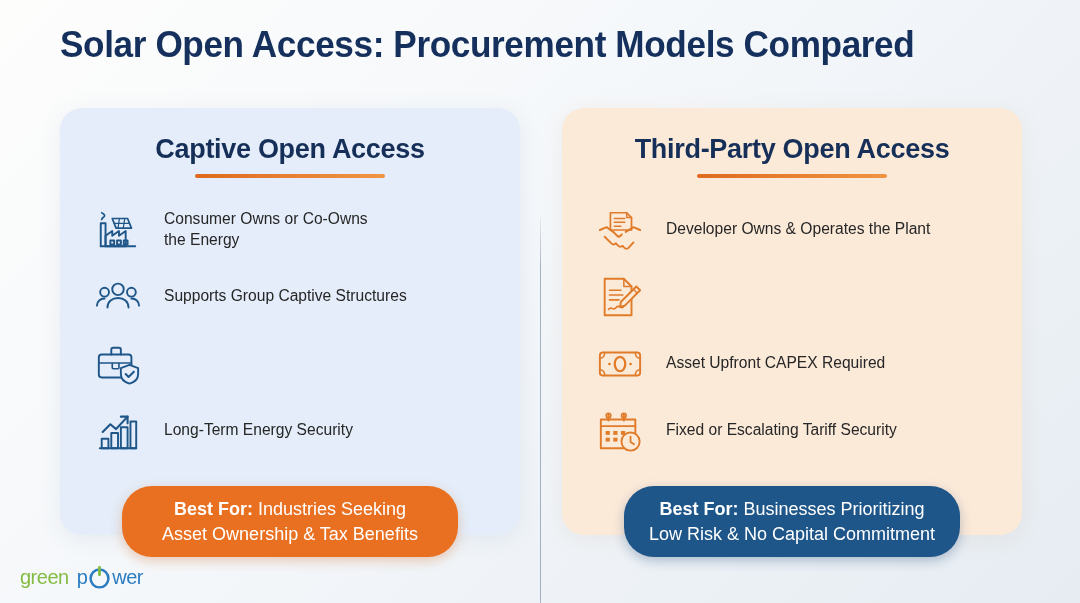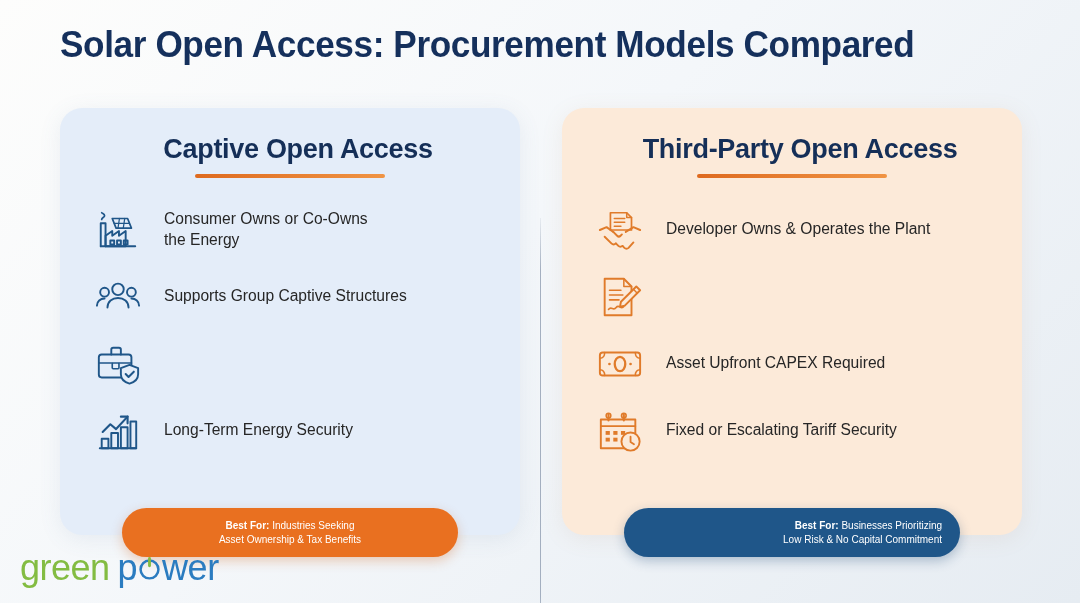--- a/index.html
+++ b/index.html
@@ -44,21 +44,21 @@
     position:absolute;
     top:0;
     width:460px; height:427px;
     border-radius:22px;
   }
   .card.left  { left:60px;  background:#e4edf9; box-shadow:0 4px 22px rgba(92,120,160,.10); }
   .card.right { left:562px; background:#fcead9; box-shadow:0 4px 22px rgba(180,130,90,.10);padding-left:30px; }
 
   .card-title {
     position:absolute;
-    top:26px; left:8px; width:100%;
+    top:26px; left:0; width:100%;
     text-align:center;
     font-size:27px;
     font-weight:bold;
     color:#152f58;
     letter-spacing:-0.3px;
   }
   .title-underline {
     position:absolute;
     top:66px; left:50%;
     transform:translateX(-50%);
@@ -94,33 +94,33 @@
   
   .pill {
     position:absolute;
     bottom:-22px; left:50%;
     transform:translateX(-50%);
     width:336px;
     padding:11px 18px;
     border-radius:30px;
     text-align:center;
     color:#ffffff;
-    font-size:10px;
+    font-size:18px;
     line-height:1.35;
   }
   .pill b { font-weight:bold; }
   .card.left  .pill { background:#e97020; box-shadow:0 4px 12px rgba(210,100,30,.30); }
-  .card.right .pill { background:#1f5689; box-shadow:0 4px 12px rgba(25,70,115,.30);text-align:right; }
+  .card.right .pill { background:#1f5689; box-shadow:0 4px 12px rgba(25,70,115,.30); }
 
   
   #logo {
     position:absolute;
     left:20px; bottom:14px;
     display:flex; align-items:center;
-    font-size:36px;
+    font-size:20px;
     letter-spacing:-0.5px;
   }
   #logo .green { color:#83bc42; }
   #logo .pw-a, #logo .pw-b { color:#2b7cc0; }
   #logo .power-o {
     position:relative;
     display:inline-block;
     width:23px; height:23px;
     margin:0 1px;
     vertical-align:-3px;

